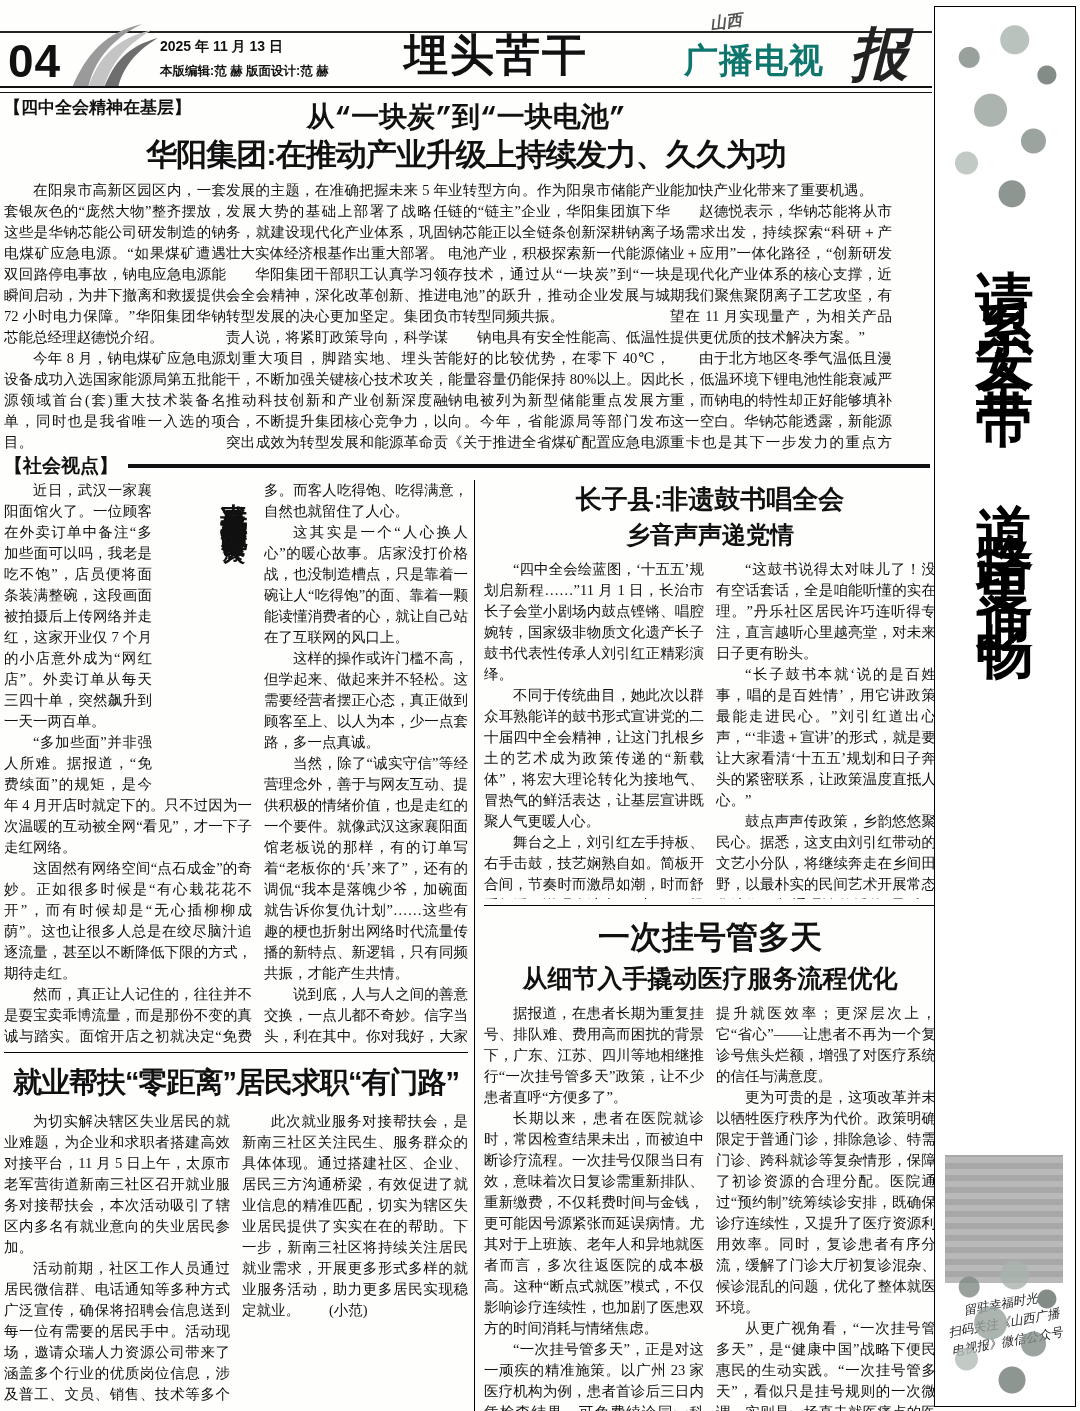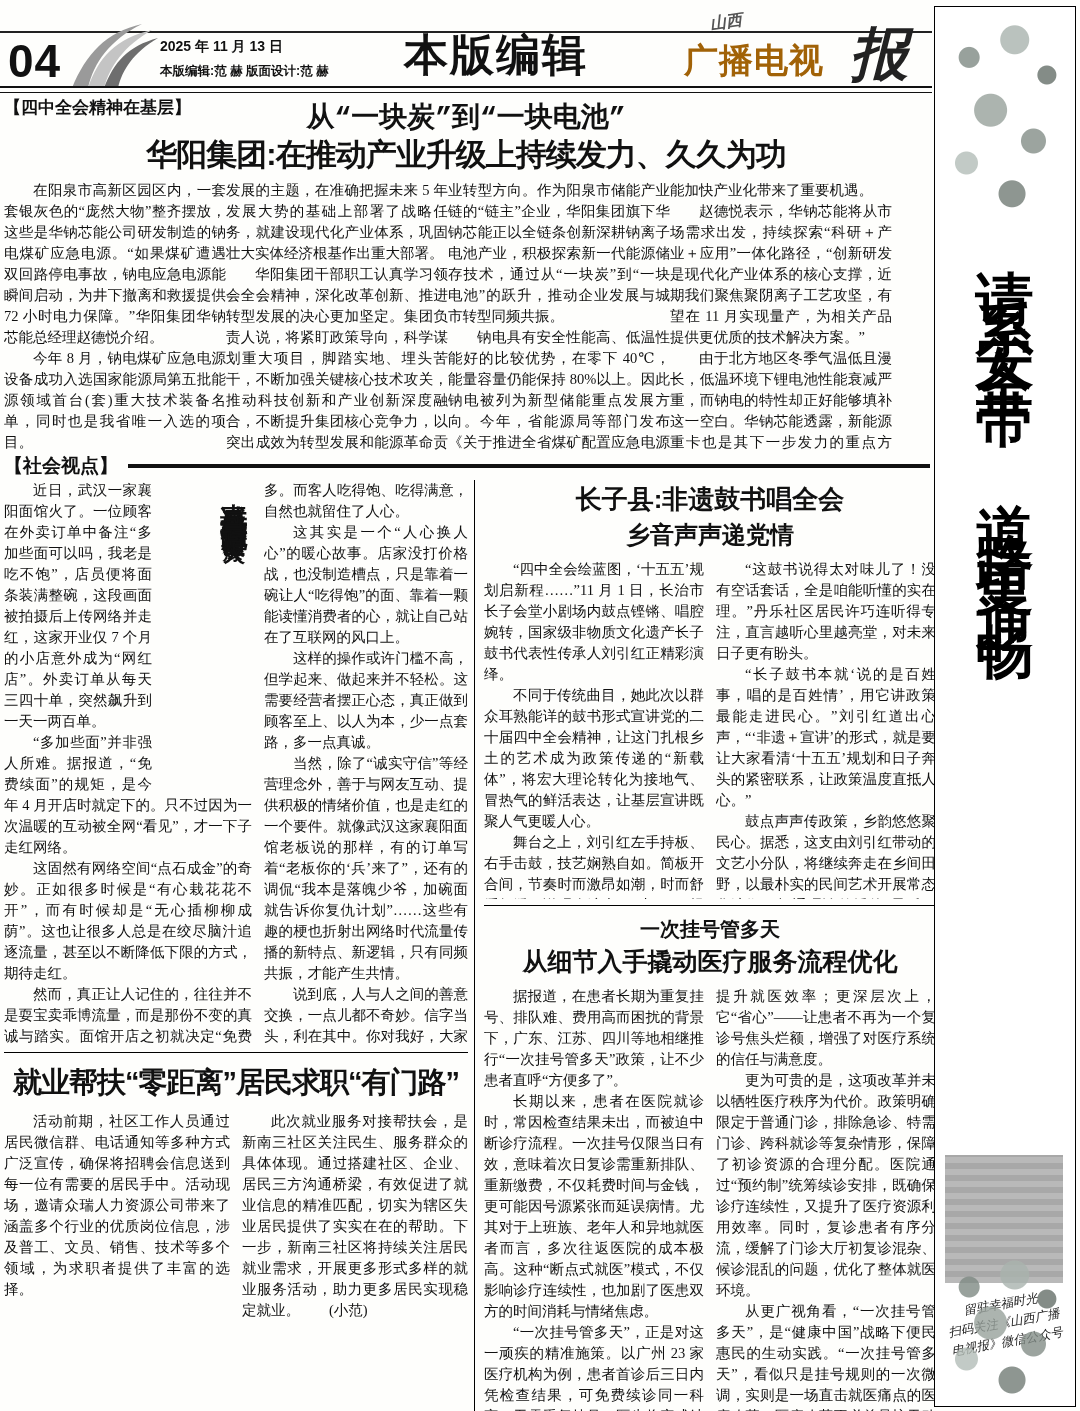--- a/index.html
+++ b/index.html
@@ -13,21 +13,21 @@
            font-size:46px;font-weight:700;letter-spacing:1px;}
   .swoosh{position:absolute;left:66px;top:24px;}
   .dateblock{position:absolute;left:160px;top:38px;font-family:"Liberation Sans","DejaVu Sans",sans-serif;}
   .dateblock .d1{font-size:14px;font-weight:700;}
   .dateblock .d2{font-size:12.5px;font-weight:700;margin-top:7px;}
   .sectiontitle{position:absolute;left:386px;top:26px;width:220px;text-align:center;
            font-family:"Liberation Sans","DejaVu Sans",sans-serif;font-size:44px;font-weight:600;letter-spacing:2px;}
   .masthead{position:absolute;right:18px;top:14px;width:230px;height:70px;}
   .mh-pref{position:absolute;left:26px;top:-2px;font-size:16px;font-style:italic;font-weight:700;color:#555;transform:rotate(-8deg);}
   .mh-main{position:absolute;left:0px;top:24px;font-family:"Liberation Sans","DejaVu Sans",sans-serif;
-           font-size:34px;font-weight:900;color:#a16207;letter-spacing:1px;}
+           font-size:34px;font-weight:900;color:#0f766e;letter-spacing:1px;}
   .mh-suf{position:absolute;right:6px;top:2px;font-size:58px;font-weight:900;font-style:italic;color:#222;
           font-family:"Liberation Serif","DejaVu Serif",serif;}
   
   .para{margin:0;font-size:14.5px;line-height:21px;text-align:justify;}
   .para.first{text-indent:2em;}
   .para.cont{text-indent:0;}
   .col{overflow:hidden;}
   
   .a1-tag{position:absolute;left:4px;top:96px;font-family:"Liberation Sans","DejaVu Sans",sans-serif;
           font-size:17px;font-weight:700;}
@@ -58,21 +58,21 @@
   .a5-title{text-align:center;font-family:"Liberation Sans","DejaVu Sans",sans-serif;
             font-size:29px;font-weight:900;margin:10px 0 8px 0;letter-spacing:-1px;}
   .a5-cols{display:flex;gap:12px;}
   .a5-cols .col{flex:0 0 226px;height:296px;}
   
   .a34-title{text-align:center;font-family:"Liberation Sans","DejaVu Sans",sans-serif;font-weight:900;}
   .a3-t1{font-size:26px;margin-top:2px;}
   .a3-t2{font-size:24px;margin:2px 0 8px 0;}
   .a3-cols{display:flex;gap:12px;}
   .a3-cols .col{flex:0 0 220px;height:340px;}
-  .a4-t1{font-size:20px;margin-top:10px;}
+  .a4-t1{font-size:32px;margin-top:10px;}
   .a4-t2{font-size:25px;margin:2px 0 8px 0;}
   .a4-cols{display:flex;gap:12px;}
   .a4-cols .col{flex:0 0 220px;height:448px;}
   
   .sidebar{position:absolute;left:934px;top:6px;width:140px;height:1399px;border:1px solid #000;background:#fff;}
   .flower{position:absolute;left:2px;width:134px;background:
       radial-gradient(circle at 24% 22%, #7f8a84 0 10px, transparent 11px),
       radial-gradient(circle at 58% 14%, #aab4ae 0 14px, transparent 15px),
       radial-gradient(circle at 82% 30%, #66706a 0 9px, transparent 10px),
       radial-gradient(circle at 40% 46%, #98a29c 0 16px, transparent 17px),
@@ -104,21 +104,21 @@
     <div class="pagenum">04</div>
     <svg class="swoosh" width="104" height="64" viewBox="0 0 104 64">
       <path d="M6 64 C 20 30, 40 8, 76 0 C 44 16, 28 38, 22 64 Z" fill="#9a9a9a"></path>
       <path d="M22 64 C 32 34, 50 14, 86 6 C 58 22, 44 42, 38 64 Z" fill="#c4c4c4"></path>
       <path d="M38 64 C 48 38, 62 22, 92 14 C 68 28, 56 46, 52 64 Z" fill="#6e6e6e"></path>
     </svg>
     <div class="dateblock">
       <div class="d1">2025 年 11 月 13 日</div>
       <div class="d2">本版编辑:范 赫  版面设计:范 赫</div>
     </div>
-    <div class="sectiontitle">本版编辑</div>
+    <div class="sectiontitle">埋头苦干</div>
     <div class="masthead">
       <div class="mh-pref">山西</div>
       <div class="mh-main">广播电视</div>
       <div class="mh-suf">报</div>
     </div>
     <div class="hdr-bottomline"></div>
   </div>
 
   <div class="a1-tag">【四中全会精神在基层】</div>
   <div class="a1-kicker">从“一块炭”到“一块电池”</div>
@@ -169,20 +169,21 @@
             <p class="para first">这其实是一个“人心换人心”的暖心故事。店家没打价格战，也没制造槽点，只是靠着一碗让人“吃得饱”的面、靠着一颗能读懂消费者的心，就让自己站在了互联网的风口上。</p>
             <p class="para first">这样的操作或许门槛不高，但学起来、做起来并不轻松。这需要经营者摆正心态，真正做到顾客至上、以人为本，少一点套路，多一点真诚。</p>
             <p class="para first">当然，除了“诚实守信”等经营理念外，善于与网友互动、提供积极的情绪价值，也是走红的一个要件。就像武汉这家襄阳面馆老板说的那样，有的订单写着“老板你的‘兵’来了”，还有的调侃“我本是落魄少爷，加碗面就告诉你复仇计划”……这些有趣的梗也折射出网络时代流量传播的新特点、新逻辑，只有同频共振，才能产生共情。</p>
             <p class="para first">说到底，人与人之间的善意交换，一点儿都不奇妙。信字当头，利在其中。你对我好，大家也会对你好，老板为人厚道，肯守初心，当然能得到更大的回报。毕竟，真诚永远是最靠谱的流量。线下是这样，线上也是这样。</p>
           </div>
       </div>
       <div class="divider-h"></div>
       <div class="a5-title">就业帮扶“零距离”居民求职“有门路”</div>
       <div class="a5-cols">
         <div class="col">
+            <p class="para first">为切实解决辖区失业居民的就业难题，为企业和求职者搭建高效对接平台，11 月 5 日上午，太原市老军营街道新南三社区召开就业服务对接帮扶会，本次活动吸引了辖区内多名有就业意向的失业居民参加。</p>
             <p class="para first">活动前期，社区工作人员通过居民微信群、电话通知等多种方式广泛宣传，确保将招聘会信息送到每一位有需要的居民手中。活动现场，邀请众瑞人力资源公司带来了涵盖多个行业的优质岗位信息，涉及普工、文员、销售、技术等多个领域，为求职者提供了丰富的选择。</p>
           </div>
         <div class="col">
             <p class="para first">此次就业服务对接帮扶会，是新南三社区关注民生、服务群众的具体体现。通过搭建社区、企业、居民三方沟通桥梁，有效促进了就业信息的精准匹配，切实为辖区失业居民提供了实实在在的帮助。下一步，新南三社区将持续关注居民就业需求，开展更多形式多样的就业服务活动，助力更多居民实现稳定就业。　　(小范)</p>
           </div>
       </div>
     </div>
 
     <div class="region-right">
       <div class="a34-title a3-t1">长子县:非遗鼓书唱全会</div>

